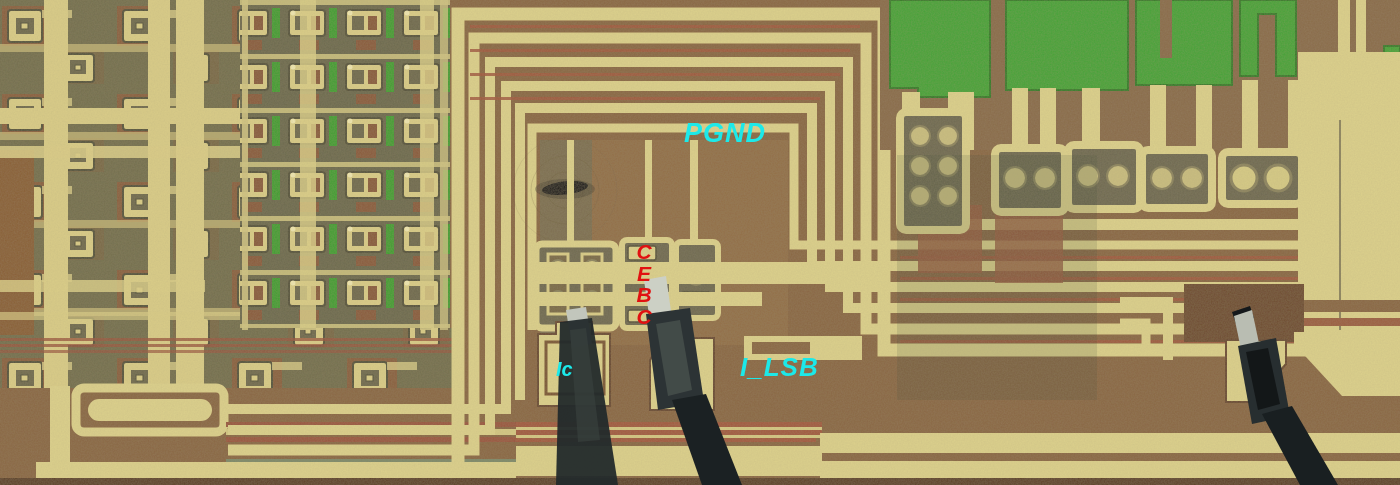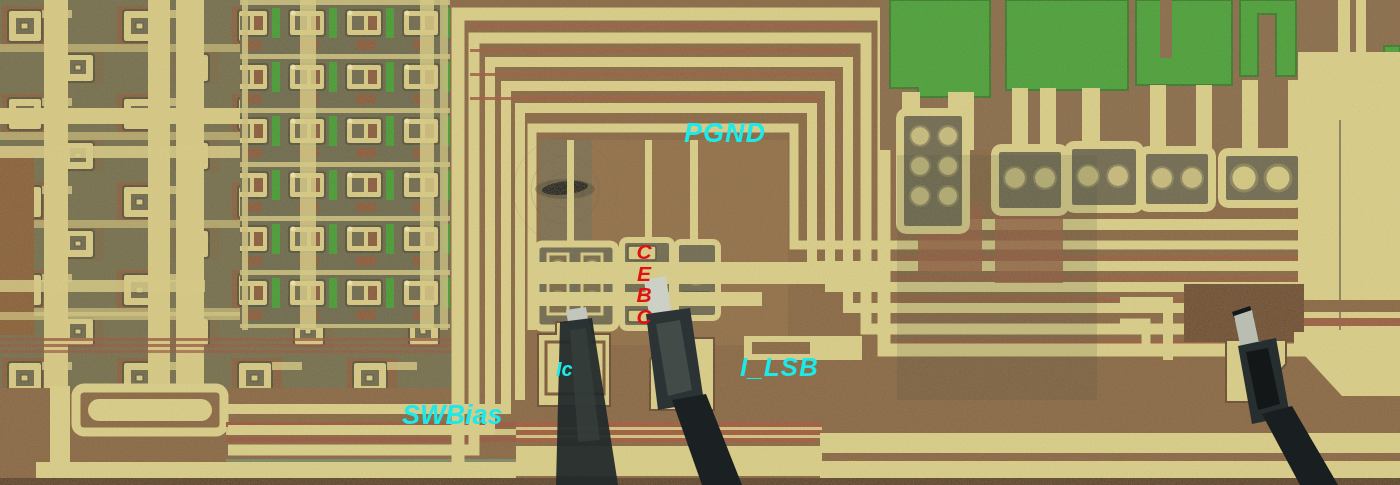--- a/index.html
+++ b/index.html
@@ -255,15 +255,14 @@
 
 <div class="lbl lbl-pgnd">PGND</div>
 <div class="term-col">
   <span>C</span>
   <span>E</span>
   <span>B</span>
   <span>C</span>
 </div>
 <div class="lbl lbl-ic">Ic</div>
 <div class="lbl lbl-ilsb">I_LSB</div>
-<div class="lbl lbl-swbias">SWBias</div>
 
 </div>
 
 </body></html>

